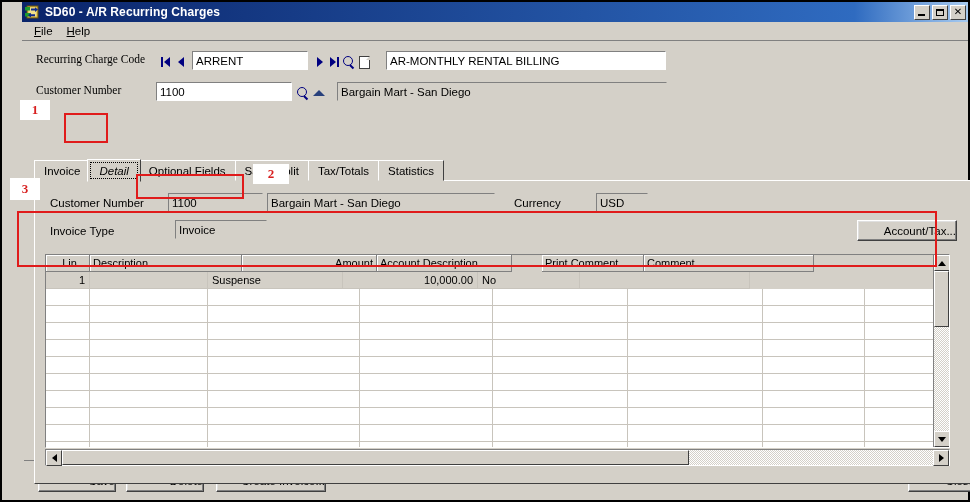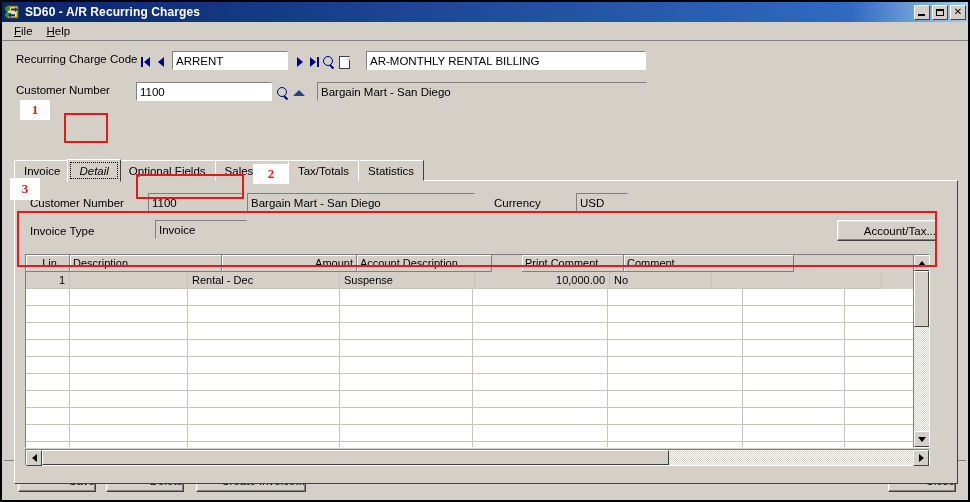--- a/index.html
+++ b/index.html
@@ -15,21 +15,21 @@
     overflow: hidden;
   }
 
   
   .window {
     position: absolute; left: 0; top: 0;
     width: 970px; height: 502px;
     background: #d4d0c8;
     border: 2px solid #000;
     border-top-width: 2px;
-    display: flex; flex-direction: column;
+    display: flex; flex-direction: column; padding-left: 20px;
   }
   .titlebar {
     height: 20px;
     background: linear-gradient(to right, #0a246a 0%, #2f6bc0 88%, #a6caf0 100%);
     display: flex; align-items: center;
     padding: 0 2px 0 3px;
     flex: 0 0 auto;
   }
   .title-icon {
     width: 16px; height: 14px;
@@ -83,21 +83,21 @@
   .menu-item u { text-decoration: underline; }
 
   
   .client {
     position: relative;
     flex: 1 1 auto;
     background: #d4d0c8;
     padding: 0;
   }
 
-  .row { position: absolute; display: flex; align-items: center; }
+  .row { position: absolute; display: flex; align-items: center; font-family: Liberation Serif, serif; }
 
   .lbl { font-size: 11.5px; color: #000; white-space: nowrap; }
 
   .field {
     background: #ffffff;
     border: 1px solid;
     border-color: #808080 #ffffff #ffffff #808080;
     font-size: 11.5px;
     color: #000;
     padding: 1px 3px;
@@ -462,21 +462,20 @@
                 <span class="htext l">Print Comment</span>
               </div>
               <div class="gh" style="width: 170px; flex: 0 0 170px;">
                 <span class="htext l">Comment</span>
               </div>
             </div>
           <div class="grid-rows" id="grid-body">
               <div class="grow selected">
                 <div class="gc num" style="width: 44px; flex: 0 0 44px;">1</div>
                 <div class="gc" style="width: 118px; flex: 0 0 118px;"></div>
-                <div class="gc" style="width: 152px; flex: 0 0 152px;">Rental - Dec</div>
                 <div class="gc" style="width: 135px; flex: 0 0 135px;">Suspense</div>
                 <div class="gc num" style="width: 135px; flex: 0 0 135px;">10,000.00</div>
                 <div class="gc" style="width: 102px; flex: 0 0 102px;">No</div>
                 <div class="gc" style="width: 170px; flex: 0 0 170px;"></div>
               </div>
               <div class="grow">
                 <div class="gc" style="width: 44px; flex: 0 0 44px;"></div>
                 <div class="gc" style="width: 118px; flex: 0 0 118px;"></div>
                 <div class="gc" style="width: 152px; flex: 0 0 152px;"></div>
                 <div class="gc" style="width: 133px; flex: 0 0 133px;"></div>

